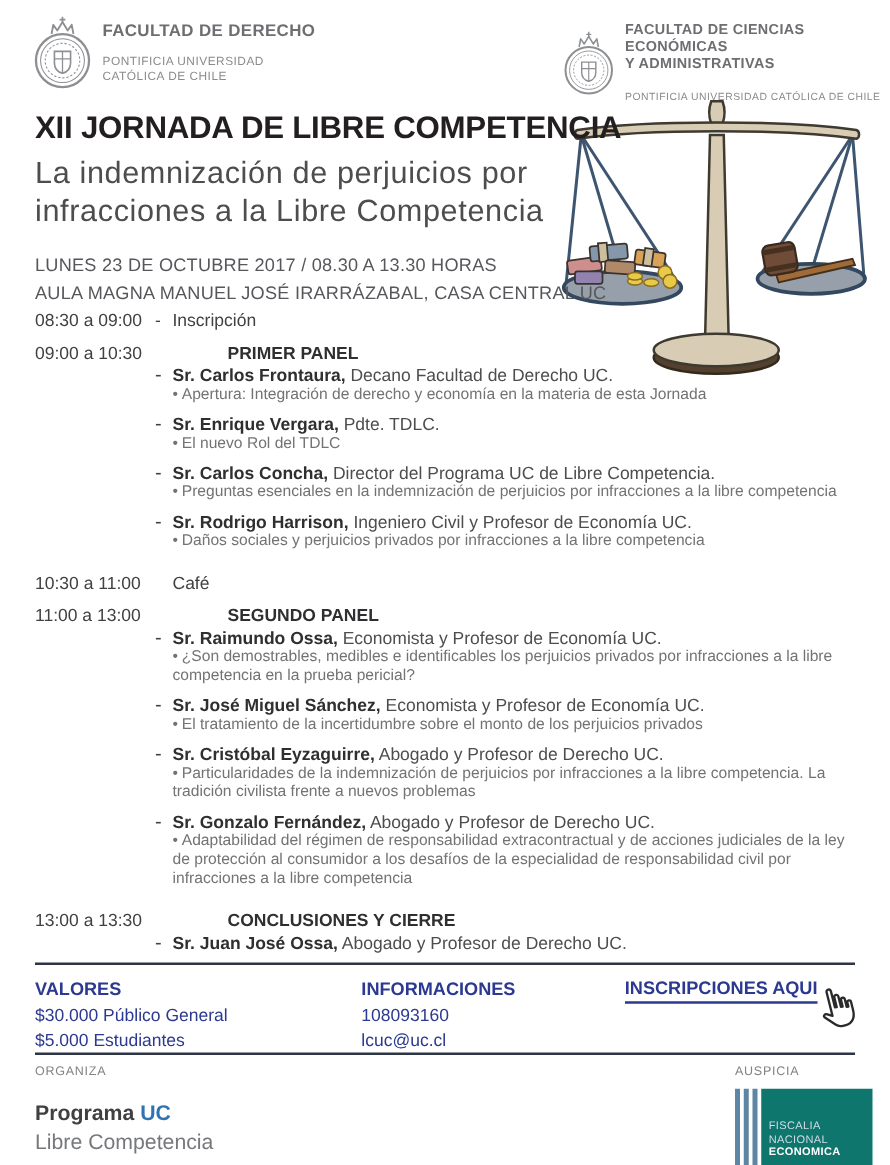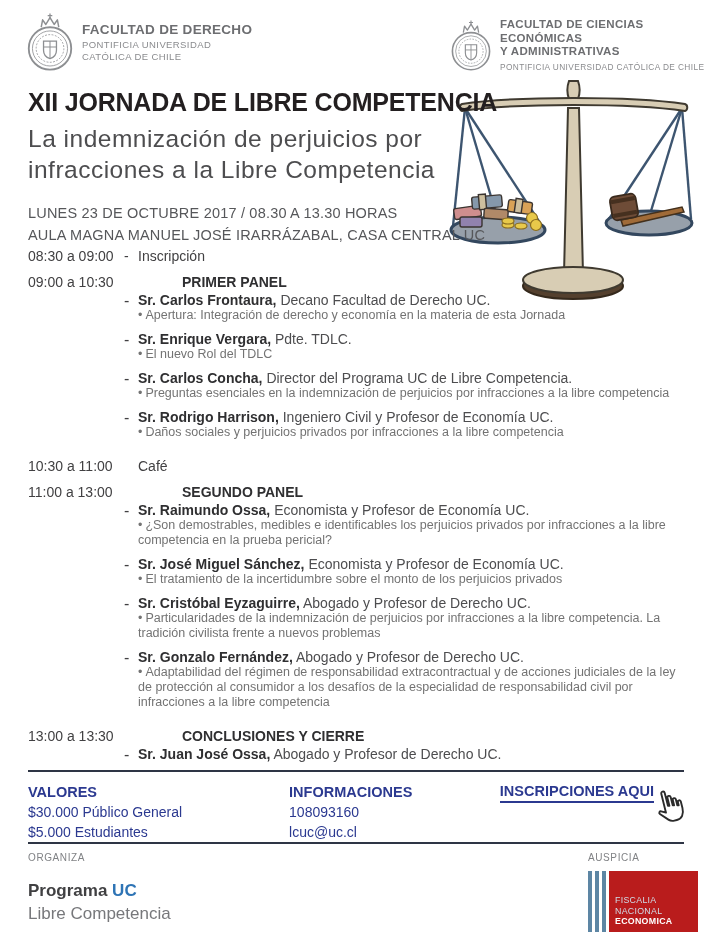--- a/index.html
+++ b/index.html
@@ -8,21 +8,21 @@
 
   
   .logo-block { position:absolute; display:flex; align-items:center; }
   .logo-left  { left:26px; top:12px; }
   .logo-right { left:450px; top:18px; }
   .crest { color:#8d8f92; flex:none; }
   .logo-text { margin-left:8px; color:#77787b; }
   .logo-title { font-weight:bold; color:#6d6e71; letter-spacing:.3px; }
   .logo-left  .logo-title { font-size:13.5px; }
   .logo-right .logo-title { font-size:11.5px; line-height:13.5px; }
-  .logo-sub { font-size:9.5px; line-height:12px; letter-spacing:.4px; margin-top:2px; color:#8a8b8e; }
+  .logo-sub { font-size:9.5px; line-height:12px; letter-spacing:.4px; margin-top:12px; color:#8a8b8e; }
   .logo-right .logo-sub { font-size:8.3px; }
 
   
   .title-block { position:absolute; left:28px; top:88px; width:485px; }
   .main-title { font-size:25px; font-weight:800; color:#231f20; letter-spacing:-.2px; }
   .subtitle { margin-top:6px; font-size:24.5px; line-height:31px; font-weight:400; color:#4d4d4f; letter-spacing:.5px; }
   .event-meta { margin-top:17px; font-size:14.5px; line-height:22px; color:#56575a; font-weight:500; letter-spacing:.2px; }
 
   
   .scale-wrap { position:absolute; left:446px; top:78px; width:262px; height:234px; }
@@ -59,21 +59,21 @@
 
   
   .credits-label { font-size:10px; letter-spacing:.6px; color:#808285; }
   .organiza { position:absolute; left:28px; top:852px; }
   .org-name { margin-top:18px; font-size:17px; font-weight:bold; color:#404042; }
   .org-accent { color:#2e74b5; }
   .org-line2 { font-size:17px; color:#77787b; margin-top:3px; }
   .auspicia { position:absolute; right:14px; top:852px; width:110px; }
   .fne { display:flex; margin-top:8px; height:62px; }
   .fne-stripe { width:4px; margin-right:3px; background:#5d86a4; }
-  .fne-box { flex:1; background:#b91c1c; padding:24px 0 0 6px; }
+  .fne-box { flex:1; background:#0f766e; padding:24px 0 0 6px; }
   .fne-line { font-size:8.8px; line-height:10.5px; color:#cfdde8; letter-spacing:.3px; }
   .fne-line.bold { color:#ffffff; font-weight:bold; }
 </style>
 </head>
 <body>
 
 <div class="poster">
 
   <div class="logo-block logo-left">
     <svg class="crest" width="48" height="60" viewBox="0 0 52 64" fill="none" stroke="currentColor">

